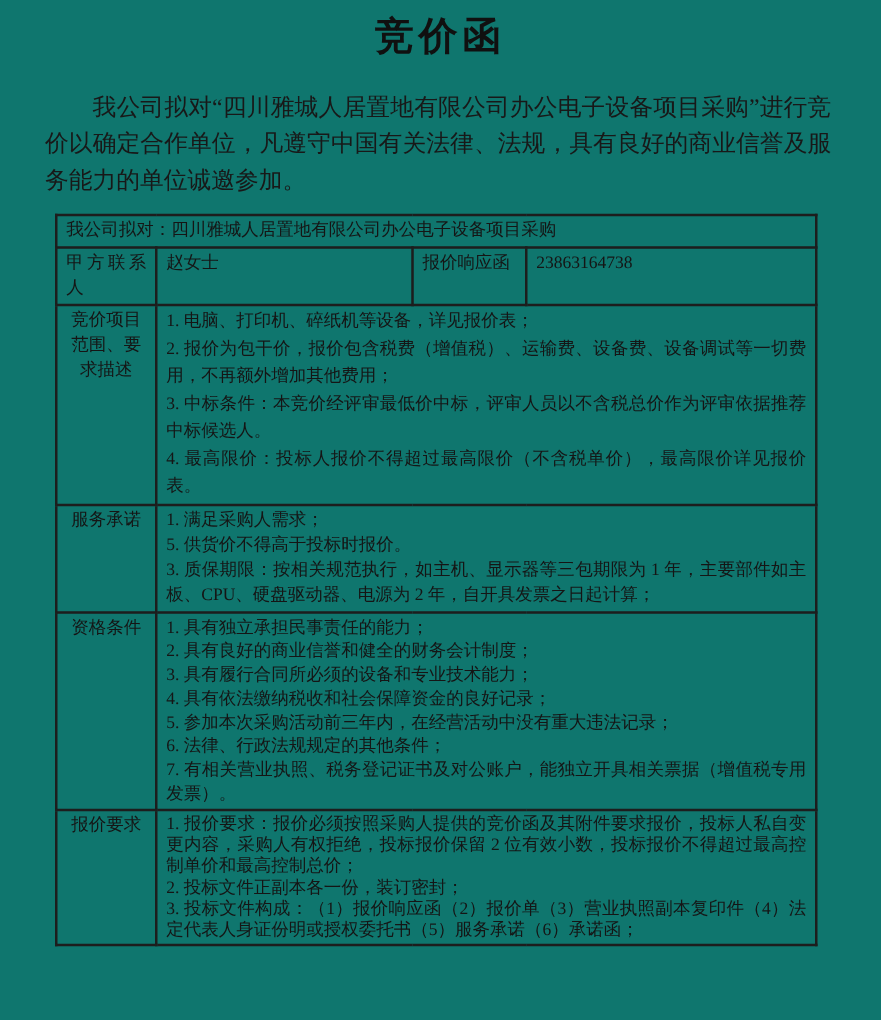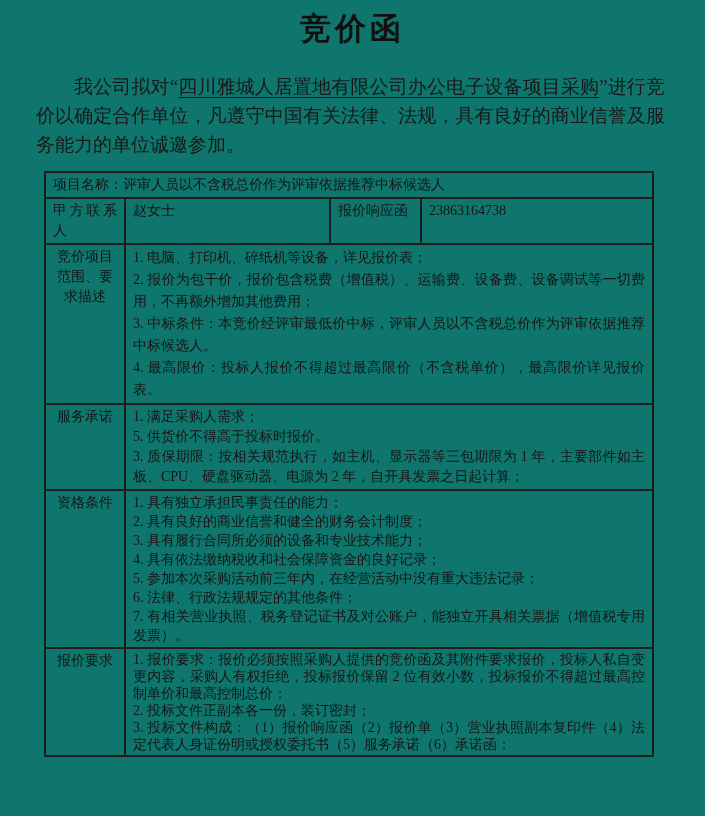--- a/index.html
+++ b/index.html
@@ -26,21 +26,20 @@
   }
   .intro {
     margin: 22px 40px 12px 36px;
     font-size: 19px;
     line-height: 29px;
     text-indent: 2em;
     text-align: justify;
     color: #181818;
   }
   .underlined {
-    text-decoration: underline;
     text-underline-offset: 4px;
   }
   table.bid-table {
     border-collapse: collapse;
     margin-left: 44px;
     width: 608px;
     table-layout: fixed;
     font-size: 14px;
     color: #151515;
   }
@@ -85,21 +84,21 @@
   <table class="bid-table">
     <colgroup>
       <col style="width:80px">
       <col style="width:205px">
       <col style="width:91px">
       <col style="width:232px">
     </colgroup>
 
     <tbody>
         <tr>
-      <td class="full-row" colspan="4">项目名称：评审人员以不含税总价作为评审依据推荐中标候选人</td>
+      <td class="full-row" colspan="4">我公司拟对：四川雅城人居置地有限公司办公电子设备项目采购</td>
     </tr>
 
 
     <tr>
       <td class="label-cell label-justify">甲方联系人</td>
       <td>赵女士</td>
       <td>报价响应函</td>
       <td>23863164738</td>
     </tr>
 

